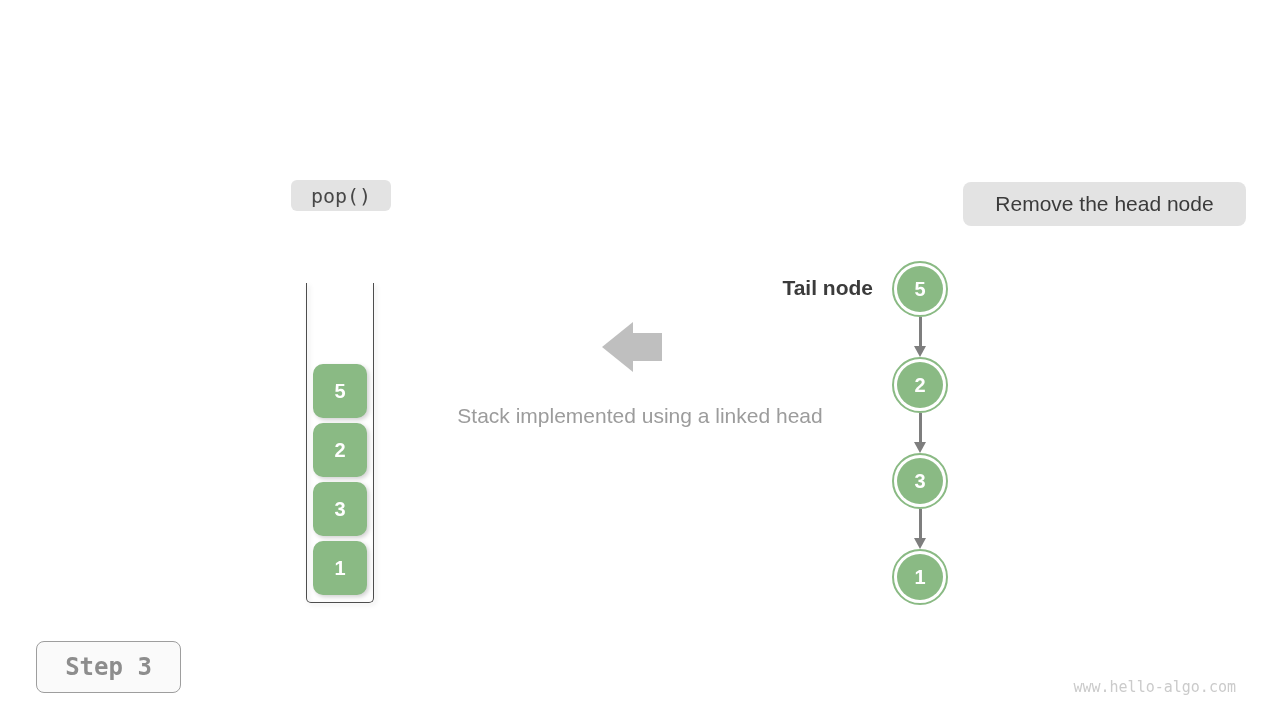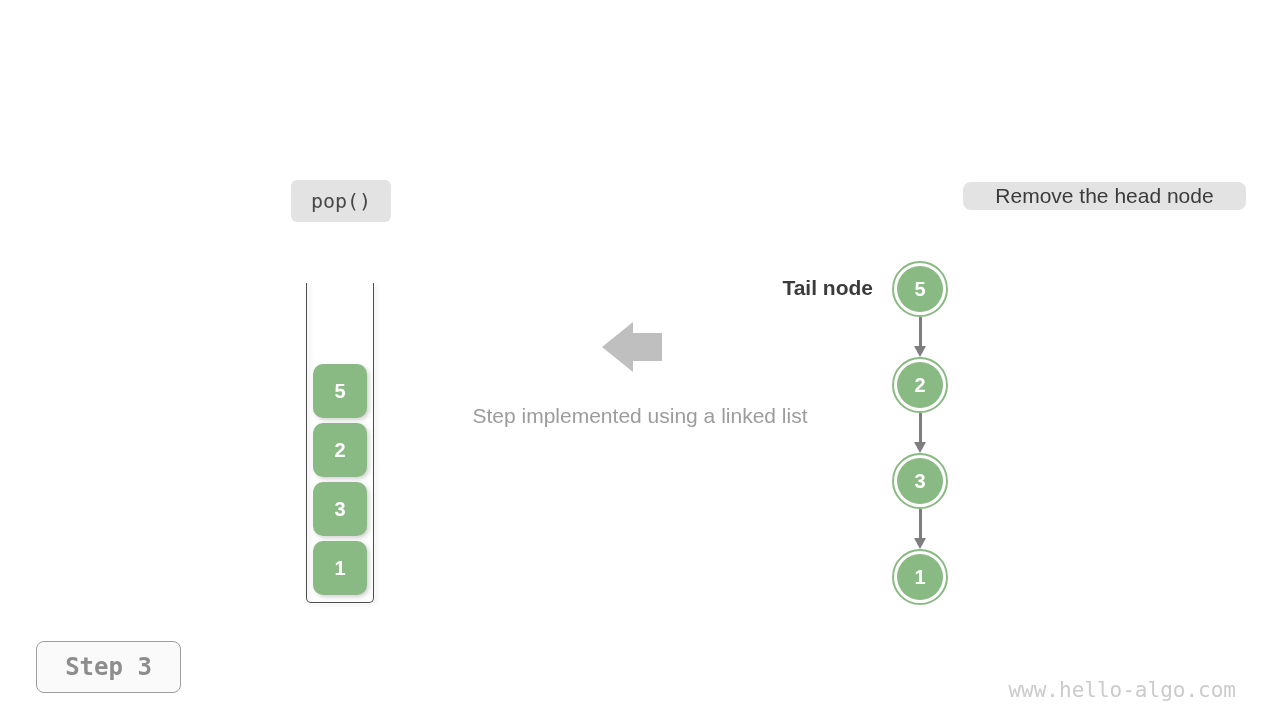--- a/index.html
+++ b/index.html
@@ -16,29 +16,29 @@
   
   .badge {
     position: absolute;
     display: flex;
     align-items: center;
     justify-content: center;
     background: var(--badge-bg);
   }
   .code-badge {
     left: 291px; top: 180px;
-    width: 100px; height: 42px;
+    width: 100px; height: 31px;
     border-radius: 6px;
     font-family: "DejaVu Sans Mono", monospace;
     font-size: 20px;
     color: var(--code-text);
   }
   .desc-badge {
     left: 963px; top: 182px;
-    width: 283px; height: 28px;
+    width: 283px; height: 44px;
     border-radius: 8px;
     font-size: 21px;
     color: var(--text-dark);
   }
 
   
   .stack-container {
     position: absolute;
     left: 306px; top: 283px;
     width: 68px; height: 320px;
@@ -157,21 +157,21 @@
     justify-content: center;
     font-family: "DejaVu Sans Mono", monospace;
     font-size: 24px;
     font-weight: 700;
     color: var(--step-text);
   }
   .watermark {
     position: absolute;
     right: 44px; top: 678px;
     font-family: "DejaVu Sans Mono", monospace;
-    font-size: 21px;
+    font-size: 15px;
     color: var(--watermark-gray);
   }
 </style>
 </head>
 <body>
 
 <div class="canvas">
 
   <div class="badge code-badge">pop()</div>
 
@@ -182,21 +182,21 @@
     <div class="stack-item">2</div>
     <div class="stack-item">3</div>
     <div class="stack-item">1</div>
   </div>
 
   <div class="big-arrow">
     <div class="ba-head"></div>
     <div class="ba-shaft"></div>
   </div>
 
-  <div class="caption">Step implemented using a linked list</div>
+  <div class="caption">Stack implemented using a linked head</div>
 
   <div class="ll-column">
     <div class="ll-node">
       <div class="ll-node-inner">5</div>
     </div>
     <div class="ll-arrow">
       <div class="la-shaft"></div>
       <div class="la-head"></div>
     </div>
     <div class="ll-node">

